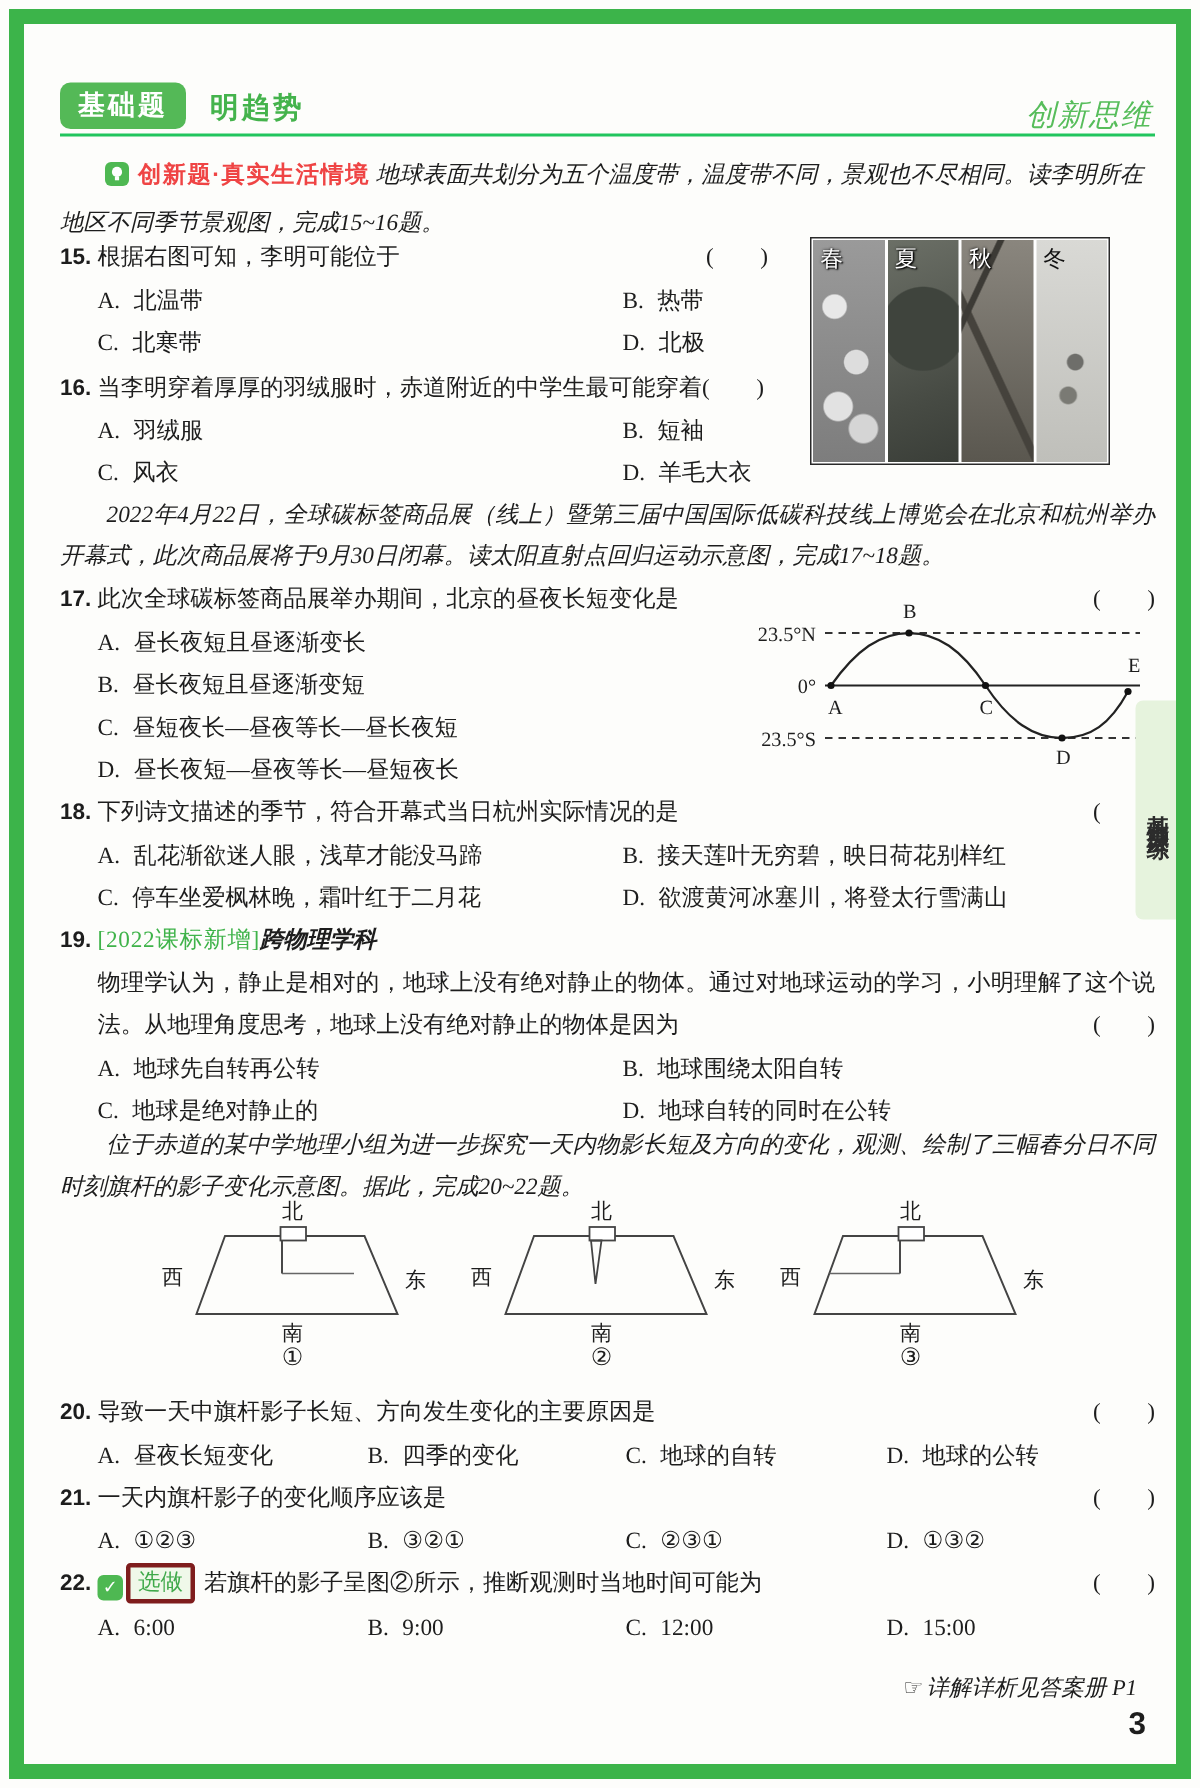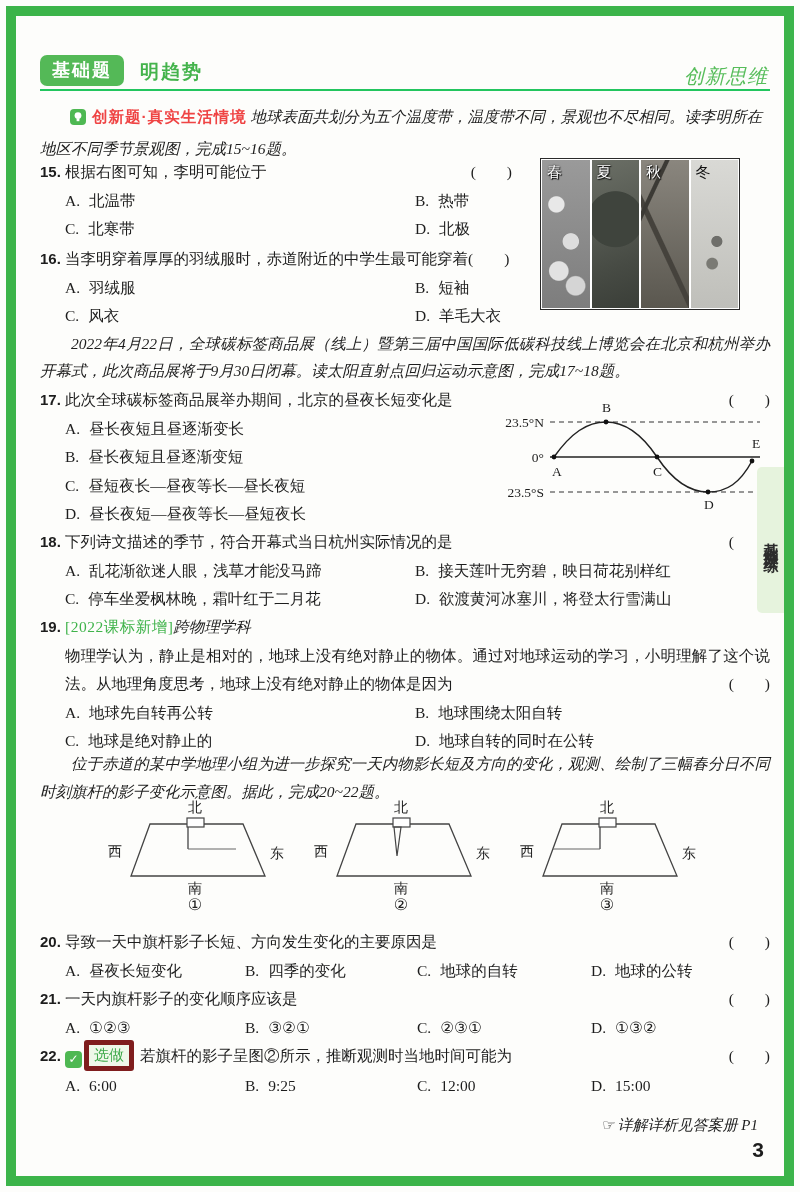--- a/index.html
+++ b/index.html
@@ -62,27 +62,27 @@
     radial-gradient(circle at 45% 70%,#7a7a74 0 5%,transparent 6%),
     linear-gradient(180deg,#d9d9d5,#bfbfba);}
   .sp4 .slabel{color:#111;text-shadow:none;}
   
   .sunfig{position:absolute;left:494px;top:398px;}
   .flagrow{position:absolute;left:95px;top:798px;width:612px;display:flex;
     justify-content:space-between;}
   svg text{font-family:"Liberation Serif","DejaVu Serif",serif;fill:#1d1d1d;}
   
   .newtag{color:#3fb34a;letter-spacing:0.5px;}
-  .crosstag{font-weight:normal;font-style:italic;}
+  .crosstag{font-weight:bold;font-style:italic;}
   .q19bracket{position:absolute;right:0;top:57px;white-space:pre;}
   
   .check{display:inline-block;width:17px;height:17px;background:#4eb852;
     color:#fff;border-radius:4px;text-align:center;line-height:17px;
     font-size:12px;vertical-align:-2px;font-family:"DejaVu Sans",sans-serif;}
-  .elective{display:inline-block;background:#eff8e9;border:5px solid #7f1d1d;
+  .elective{display:inline-block;background:#eff8e9;border:3px solid #7f1d1d;
     color:#3fa94a;border-radius:3px;padding:0 5px;line-height:21px;
     font-size:15px;margin:0 6px 0 2px;vertical-align:1px;font-style:normal;}
   
   .sidetab{position:absolute;right:16px;top:467px;width:27px;height:146px;
     background:#e6f3dd;border-radius:5px 0 0 5px;display:flex;align-items:center;
     justify-content:center;writing-mode:vertical-rl;letter-spacing:3px;
     font-weight:bold;font-size:15px;color:#2c2c2c;
     font-family:"Liberation Sans","DejaVu Sans",sans-serif;}
   .footnote{position:absolute;right:42px;top:1116px;font-size:15px;font-style:italic;}
   .hand{font-style:normal;margin-right:2px;font-family:"DejaVu Sans",sans-serif;}
@@ -281,21 +281,21 @@
     </div>
   </div>
 </div>
 
 <div class="block" style="top:1040px;line-height:31px;">
   <span class="qnum">22.</span>
   <div class="qbody">
     <div><span class="bracket">(　　)</span><span class="check">✓</span><span class="elective">选做</span><span>若旗杆的影子呈图②所示，推断观测时当地时间可能为</span></div>
     <div class="grid4" style="line-height:30px;">
       <span class="optcell"><span class="opt-label">A.</span><span>6:00</span></span>
-      <span class="optcell"><span class="opt-label">B.</span><span>9:25</span></span>
+      <span class="optcell"><span class="opt-label">B.</span><span>9:00</span></span>
       <span class="optcell"><span class="opt-label">C.</span><span>12:00</span></span>
       <span class="optcell"><span class="opt-label">D.</span><span>15:00</span></span>
     </div>
   </div>
 </div>
 
 <div class="sidetab">
     <span>基础点分层练</span>
   </div>
 

